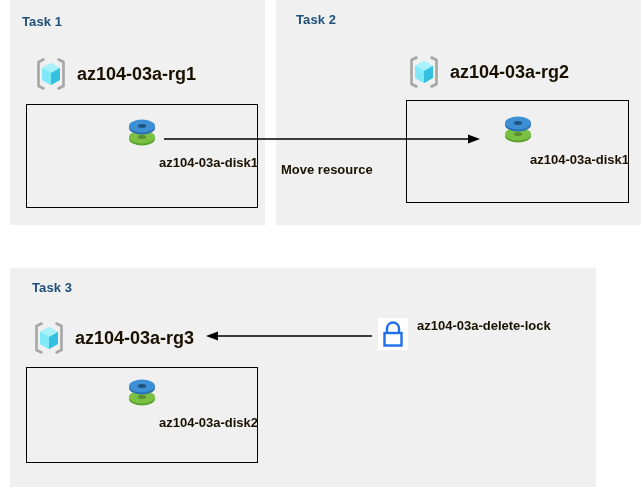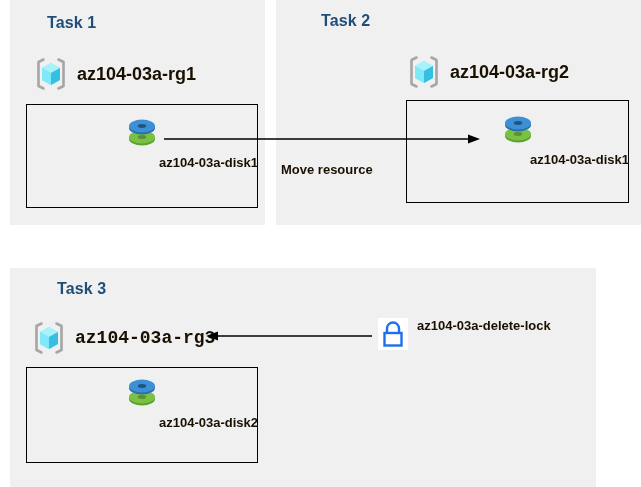--- a/index.html
+++ b/index.html
@@ -24,41 +24,40 @@
   .panel {
     position: absolute;
     background: #f0f0f0;
   }
   #panel-task1 { left: 10px;  top: 0px;   width: 255px; height: 225px; }
   #panel-task2 { left: 276px; top: 0px;   width: 365px; height: 225px; }
   #panel-task3 { left: 10px;  top: 268px; width: 586px; height: 219px; }
 
   .panel-title {
     position: absolute;
-    font-size: 16px;
+    font-size: 13px;
     font-weight: bold;
     color: #1f4e79;
     letter-spacing: 0.1px;
     white-space: nowrap;
-    margin-left: 25px;
   }
   #title-task1 { left: 22px;  top: 14px; }
   #title-task2 { left: 296px; top: 12px; }
   #title-task3 { left: 32px;  top: 280px; }
 
   
   .rg-row {
     position: absolute;
     display: flex;
     align-items: center;
     white-space: nowrap;
   }
   #rg-row-1 { left: 33px;  top: 56px; }
   #rg-row-2 { left: 406px; top: 54px; }
-  #rg-row-3 { left: 31px;  top: 320px; font-family: Liberation Mono, monospace; }
+  #rg-row-3 { left: 31px;  top: 320px; }
 
   .rg-icon {
     width: 36px;
     height: 36px;
     display: block;
     flex: 0 0 auto;
   }
   .rg-label {
     font-size: 18px;
     font-weight: bold;

